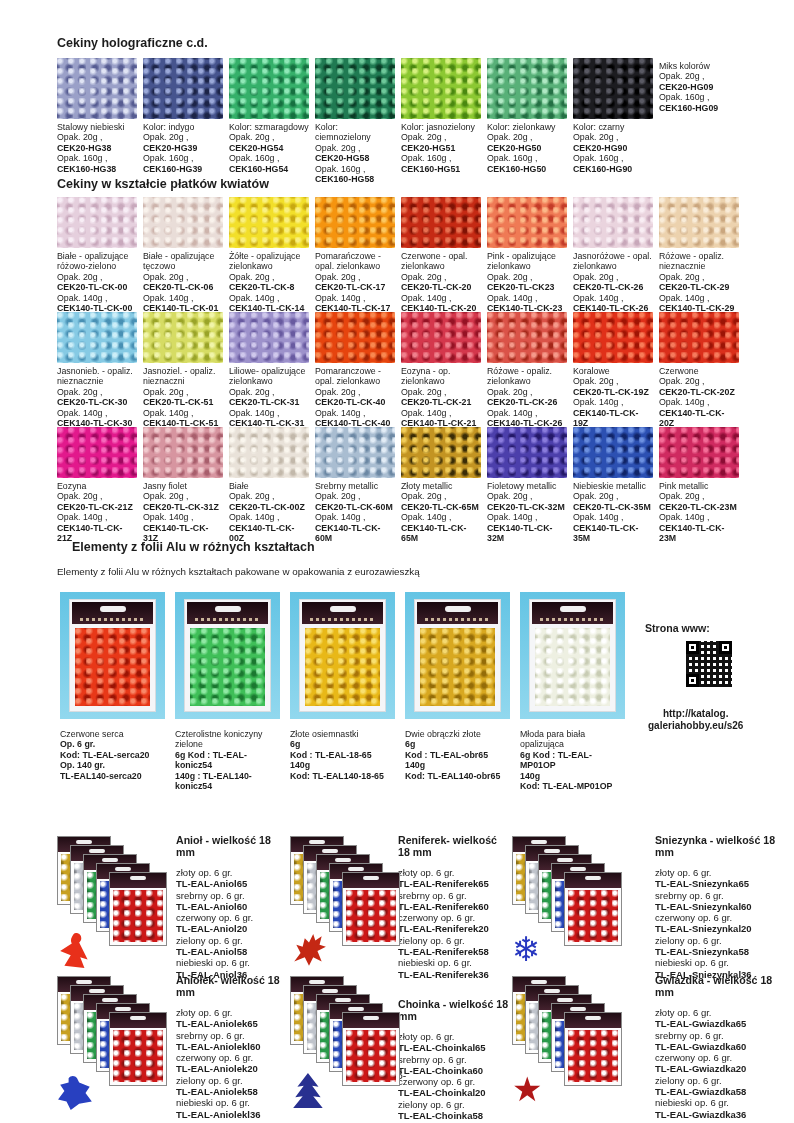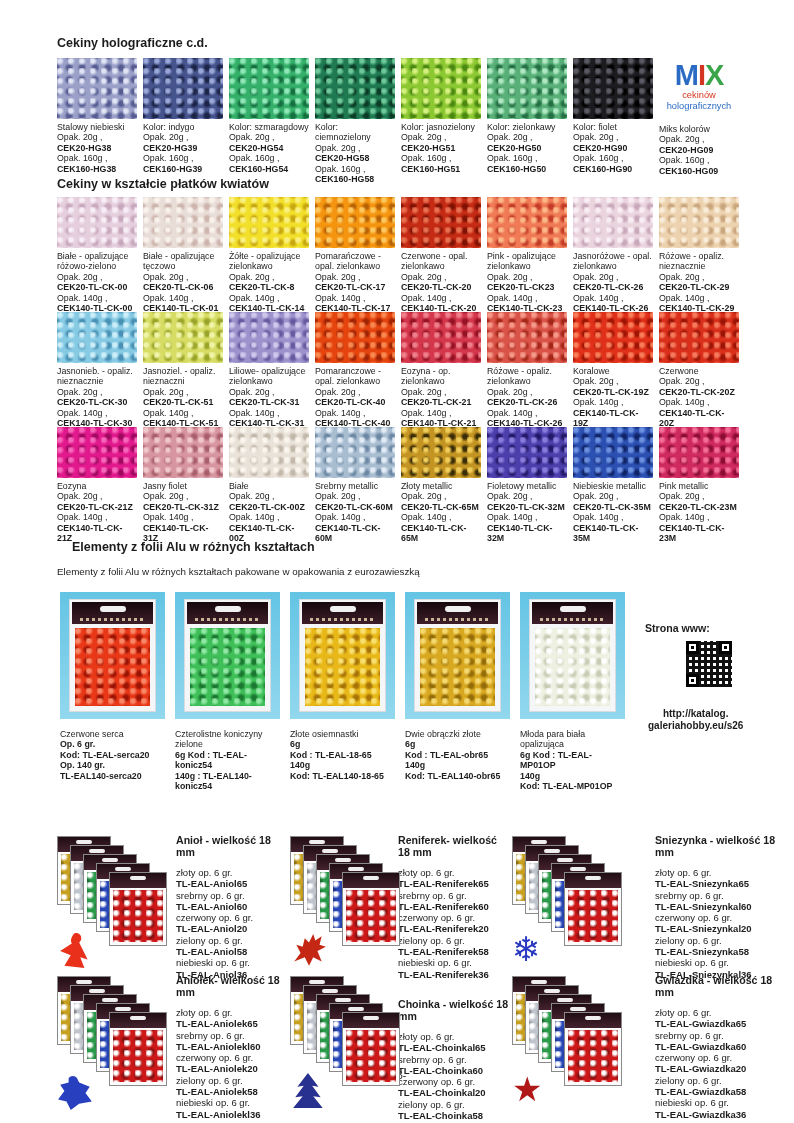--- a/index.html
+++ b/index.html
@@ -111,33 +111,28 @@
           <div>Kolor: zielonkawy</div>
           <div>Opak. 20g ,</div>
           <div class="b">CEK20-HG50</div>
           <div>Opak. 160g ,</div>
           <div class="b">CEK160-HG50</div>
         </div>
       </div>
       <div class="cell">
         <div class="img" style="background: radial-gradient(circle at 26% 30%, rgb(90, 90, 100) 1.6px, rgba(0, 0, 0, 0) 4.5px) 0px 0px / 11px 10px, radial-gradient(circle at 70% 64%, rgb(0, 0, 0) 2px, rgba(0, 0, 0, 0) 5px) 3px 2px / 13px 12px, rgb(28, 28, 32);"></div>
         <div class="cap">
-          <div>Kolor: fiolet</div>
+          <div>Kolor: czarny</div>
           <div>Opak. 20g ,</div>
           <div class="b">CEK20-HG90</div>
           <div>Opak. 160g ,</div>
           <div class="b">CEK160-HG90</div>
         </div>
       </div>
       <div class="cell">
-        <div class="mixbox">
-          <div class="mixword"><span style="color: rgb(43, 107, 196);">M</span><span style="color: rgb(212, 53, 34);">I</span><span style="color: rgb(58, 165, 74);">X</span></div>
-          <div class="mixsub" style="color: rgb(212, 53, 34);">cekinów</div>
-          <div class="mixsub" style="color: rgb(43, 107, 196);">holograficznych</div>
-        </div>
         <div class="cap">
           <div>Miks kolorów</div>
           <div>Opak. 20g ,</div>
           <div class="b">CEK20-HG09</div>
           <div>Opak. 160g ,</div>
           <div class="b">CEK160-HG09</div>
         </div>
       </div>
     </div>
 

